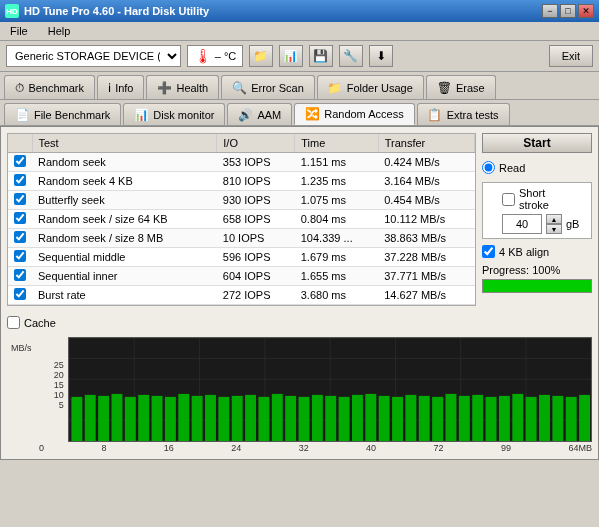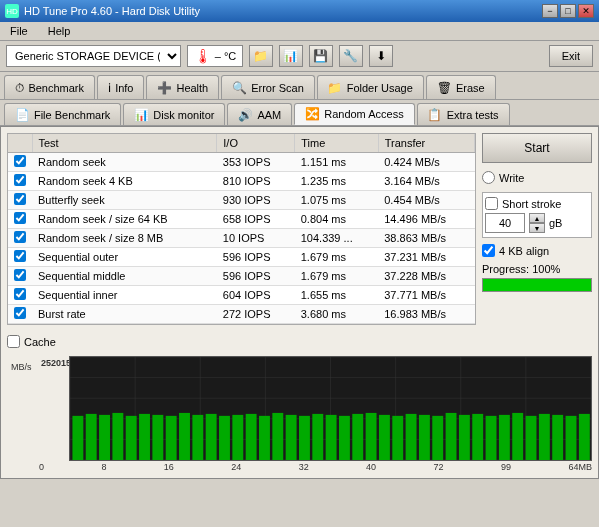--- a/index.html
+++ b/index.html
@@ -8,21 +8,21 @@
     
     .title-bar {
       background: linear-gradient(to bottom, #4a90d9, #2060b0);
       color: white;
       display: flex;
       align-items: center;
       justify-content: space-between;
       padding: 3px 5px;
       height: 22px;
     }
-    .title-bar-left { display: flex; align-items: center; gap: 5px; font-size: 11px; font-weight: normal; }
+    .title-bar-left { display: flex; align-items: center; gap: 5px; font-size: 11px; font-weight: bold; }
     .title-bar-icon { width: 14px; height: 14px; background: #4fc; border-radius: 2px; display: flex; align-items: center; justify-content: center; font-size: 8px; }
     .title-bar-controls { display: flex; gap: 2px; }
     .title-bar-btn {
       width: 16px; height: 14px; background: linear-gradient(to bottom, #ddd, #aaa);
       border: 1px solid #666; color: #000; font-size: 9px; cursor: pointer;
       display: flex; align-items: center; justify-content: center;
       line-height: 1;
     }
     .title-bar-btn.close { background: linear-gradient(to bottom, #e88, #c44); }
 
@@ -131,30 +131,30 @@
     .cb { width: 12px; height: 12px; accent-color: #0078d7; }
 
     
     .sidebar {
       width: 110px;
       display: flex;
       flex-direction: column;
       gap: 6px;
     }
     .start-btn {
-      width: 100%; height: 30px;
+      width: 100%; height: 20px;
       background: linear-gradient(to bottom, #f0ede6, #c8c4bc);
       border: 1px solid #888; cursor: pointer;
-      font-size: 12px; font-weight: normal;
+      font-size: 12px; font-weight: bold;
     }
     .radio-group { display: flex; flex-direction: column; gap: 2px; padding: 2px 0; }
     .radio-label { display: flex; align-items: center; gap: 4px; font-size: 11px; cursor: pointer; }
     .stroke-group {
       border: 1px solid #aaa; background: white;
-      padding: 4px 2px;
+      padding: 4px 19px;
     }
     .stroke-header { display: flex; align-items: center; gap: 4px; font-size: 11px; margin-bottom: 3px; }
     .stroke-input-row { display: flex; align-items: center; gap: 4px; }
     .stroke-input {
       width: 40px; height: 20px; border: 1px solid #888;
       text-align: center; font-size: 11px;
     }
     .spin-btns { display: flex; flex-direction: column; }
     .spin-btn {
       width: 16px; height: 10px; background: linear-gradient(to bottom, #eee, #ccc);
@@ -321,44 +321,35 @@
       <td>1.075 ms</td>
       <td>0.454 MB/s</td>
     </tr>
             <tr>
       <td class="checkbox-cell">
         <input type="checkbox" class="cb" checked="" style="">
       </td>
       <td>Random seek / size 64 KB</td>
       <td>658 IOPS</td>
       <td>0.804 ms</td>
-      <td>14.496 MB/s</td>
+      <td>10.112 MB/s</td>
     </tr>
             <tr>
       <td class="checkbox-cell">
         <input type="checkbox" class="cb" checked="" style="">
       </td>
       <td>Random seek / size 8 MB</td>
       <td>10 IOPS</td>
       <td>104.339 ...</td>
       <td>38.863 MB/s</td>
     </tr>
             <tr>
       <td class="checkbox-cell">
         <input type="checkbox" class="cb" checked="" style="">
       </td>
-      <td>Sequential outer</td>
-      <td>596 IOPS</td>
-      <td>1.679 ms</td>
-      <td>37.231 MB/s</td>
-    </tr>
-            <tr>
-      <td class="checkbox-cell">
-        <input type="checkbox" class="cb" checked="" style="">
-      </td>
       <td>Sequential middle</td>
       <td>596 IOPS</td>
       <td>1.679 ms</td>
       <td>37.228 MB/s</td>
     </tr>
             <tr>
       <td class="checkbox-cell">
         <input type="checkbox" class="cb" checked="" style="">
       </td>
       <td>Sequential inner</td>
@@ -366,33 +357,33 @@
       <td>1.655 ms</td>
       <td>37.771 MB/s</td>
     </tr>
             <tr>
       <td class="checkbox-cell">
         <input type="checkbox" class="cb" checked="" style="">
       </td>
       <td>Burst rate</td>
       <td>272 IOPS</td>
       <td>3.680 ms</td>
-      <td>16.983 MB/s</td>
+      <td>14.627 MB/s</td>
     </tr>
           </tbody>
       </table>
     </div>
 
     <div class="sidebar">
       <button class="start-btn">Start</button>
 
       <div class="radio-group">
         <label class="radio-label">
-          <input type="radio" name="rw" style="">
-          <span>Write</span>
+          <input type="radio" name="rw" checked="" style="">
+          <span>Read</span>
         </label>
       </div>
 
       <div class="stroke-group">
         <div class="stroke-header">
           <input type="checkbox" style="">
           <span>Short stroke</span>
         </div>
         <div class="stroke-input-row">
           <input type="text" class="stroke-input" value="40" style="">
@@ -423,21 +414,21 @@
 
   <div class="cache-row">
     <input type="checkbox" style="">
     <span>Cache</span>
   </div>
 
   <div class="chart-area">
     <div class="chart-wrapper">
       <span class="yaxis-label">MB/s</span>
       <div style="display:flex; align-items:stretch; gap:2px;">
-        <div style="display:flex; flex-direction:row; justify-content:flex-start; font-size:9px; color:#333; padding:2px 2px; width:28px; text-align:right;font-weight:bold;">
+        <div style="display:flex; flex-direction:column; justify-content:center; font-size:9px; color:#333; padding:2px 2px; width:28px; text-align:right;">
           <span>25</span>
           <span>20</span>
           <span>15</span>
           <span>10</span>
           <span>5</span>
           <span>&nbsp;</span>
         </div>
         <div class="chart-container">
           <svg class="chart-svg" id="chart-svg" viewBox="0 0 430 105" preserveAspectRatio="none">
 

